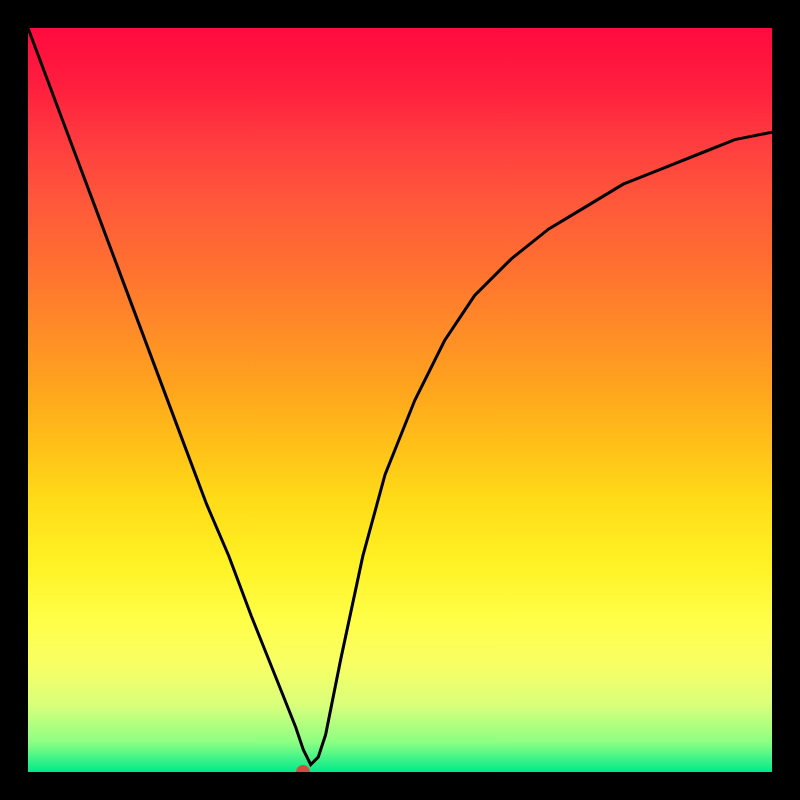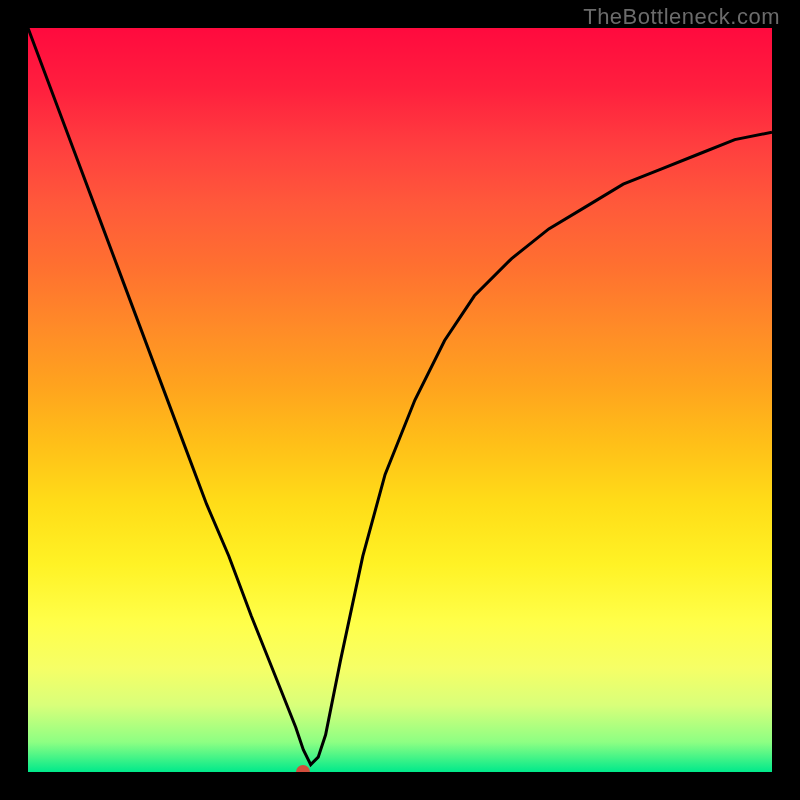--- a/index.html
+++ b/index.html
@@ -71,21 +71,20 @@
     border-radius: 50%;
     background: #d24d3c;
     transform: translate(-50%, -50%);
     z-index: 6;
   }
 </style>
 </head>
 <body>
 
 <div class="outer">
-  <div class="watermark">TheBottleneck.com</div>
 
   <div class="plot-area">
     <div class="gradient"></div>
 
     <svg class="curve" viewBox="0 0 744 744" preserveAspectRatio="none">
       <path id="curve-path" d="M0.0 0.0 L22.3 59.5 L44.6 119.0 L67.0 178.6 L89.3 238.1 L111.6 297.6 L133.9 357.1 L156.2 416.6 L178.6 476.2 L200.9 528.2 L223.2 587.8 L238.1 625.0 L253.0 662.2 L267.8 699.4 L275.3 721.7 L282.7 736.6 L290.2 729.1 L297.6 706.8 L312.5 632.4 L334.8 528.2 L357.1 446.4 L386.9 372.0 L416.6 312.5 L446.4 267.8 L483.6 230.6 L520.8 200.9 L558.0 178.6 L595.2 156.2 L632.4 141.4 L669.6 126.5 L706.8 111.6 L744.0 104.2" fill="none" stroke="#000" stroke-width="3"></path>
     </svg>
 
     <div id="marker-dot" class="dot" style="left: 275.28px; top: 744px;"></div>
   </div>

